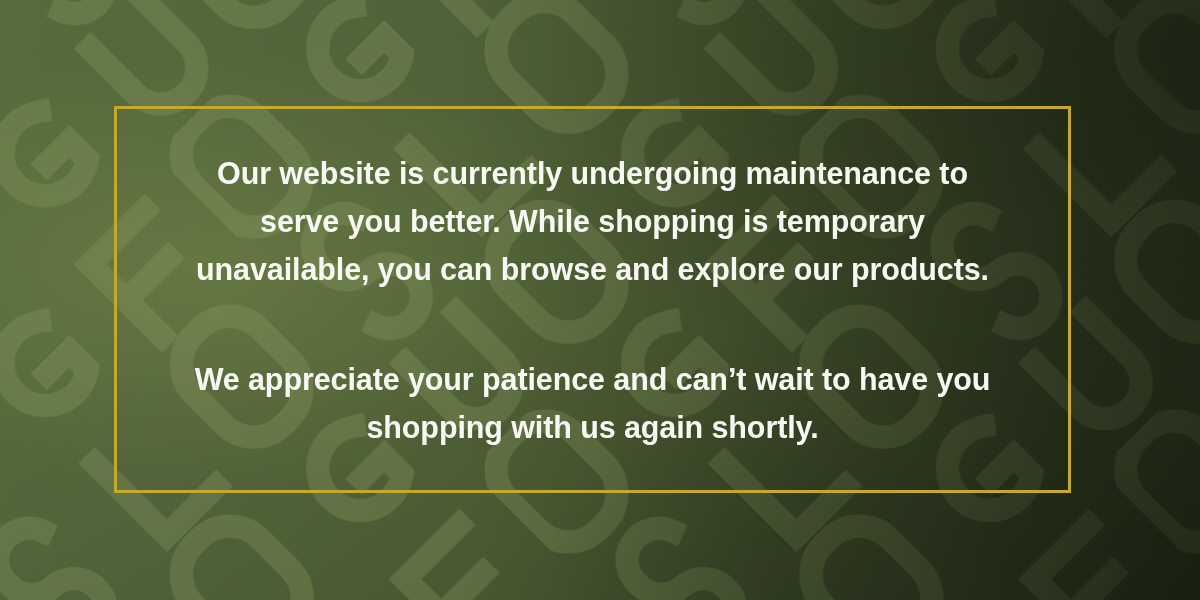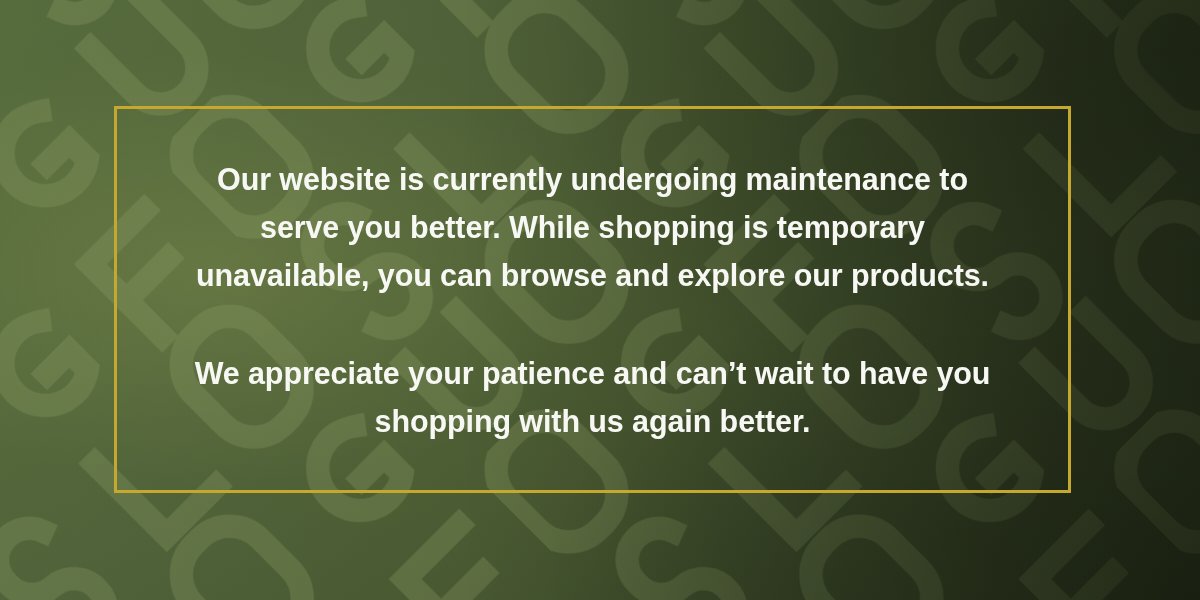--- a/index.html
+++ b/index.html
@@ -71,21 +71,21 @@
     color: #f7f8f4;
     font-family: "Liberation Sans", sans-serif;
     font-size: 30.5px;
     font-weight: 600;
     line-height: 48px;
     letter-spacing: -0.1px;
     text-rendering: optimizeLegibility;
   }
 
   .msg-paragraph {
-    margin: 1px;
+    margin: 7px;
     padding: 0 26px;
   }
   .msg-gap {
     height: 48px;
   }
 </style>
 </head>
 <body>
 
 <div id="banner">
@@ -131,17 +131,17 @@
     </defs>
     <rect x="0" y="0" width="1520" height="920" fill="url(#monogramTile)"></rect>
   </svg>
 
   <div class="bg-shade"></div>
 
   <div id="message-frame">
     <div id="message-body">
       <p class="msg-paragraph">Our website is currently undergoing maintenance to serve you better. While shopping is temporary unavailable, you can browse and explore our products.</p>
       <div class="msg-gap"></div>
-      <p class="msg-paragraph">We appreciate your patience and can’t wait to have you shopping with us again better.</p>
+      <p class="msg-paragraph">We appreciate your patience and can’t wait to have you shopping with us again shortly.</p>
     </div>
   </div>
 
 </div>
 
 </body></html>

